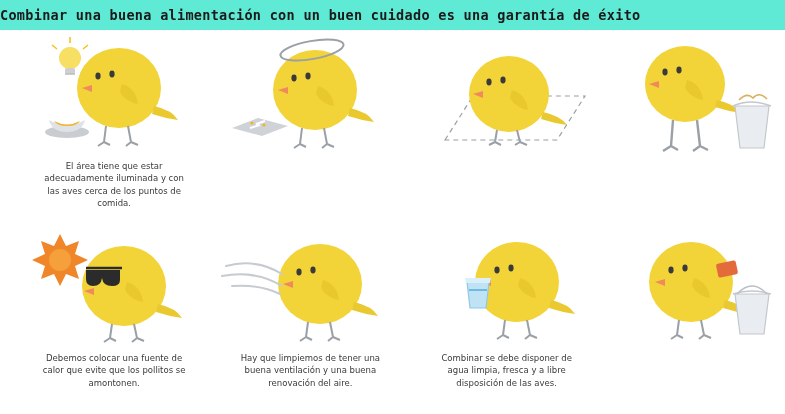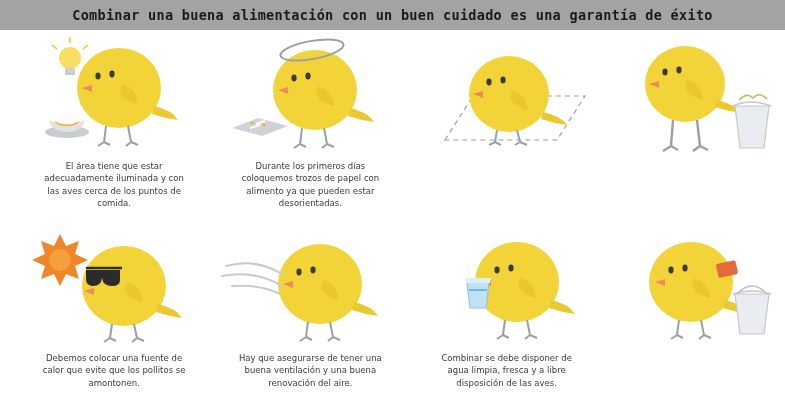--- a/index.html
+++ b/index.html
@@ -19,24 +19,23 @@
     height: 414px;
     box-sizing: border-box;
   }
   
   .header {
     position: absolute;
     top: 0;
     left: 0;
     width: 785px;
     height: 30px;
-    background: #a3a3a3;
+    background: #5eead4;
     display: flex;
     align-items: center;
-    justify-content: center;
   }
   .header-title {
     font-family: "DejaVu Sans Mono", monospace;
     font-size: 13.5px;
     font-weight: bold;
     color: #1a1a1a;
     letter-spacing: 0.3px;
     white-space: nowrap;
   }
   
@@ -143,21 +142,20 @@
           </g>
 
           <g>
             <path d="M12 92 l26 -10 l30 8 l-26 10 z" fill="#cfd3d8"></path>
             <path d="M24 86 l8 -3 M36 88 l9 -3 M30 92 l10 -3" stroke="#ffffff" stroke-width="2"></path>
             <circle cx="32" cy="87" r="1.6" fill="#f0b429"></circle>
             <circle cx="44" cy="89" r="1.6" fill="#f0b429"></circle>
           </g>
         </svg>
       </div>
-      <div class="caption">Durante los primeros días coloquemos trozos de papel con alimento ya que pueden estar desorientadas.</div>
     </div>
 
     <div class="cell">
       <div class="art">
         <svg width="180" height="120" viewBox="0 0 180 120">
 
           <g>
             <path d="M28 104 L56 60 L168 60 L140 104 Z" fill="none" stroke="#9aa0a6" stroke-width="1.2" stroke-dasharray="5 4"></path>
           </g>
           <g>
@@ -238,21 +236,21 @@
             <path d="M110 94 l3 15 M113 109 l-5 4 M113 109 l7 3" stroke="#9aa0a6" stroke-width="2" fill="none"></path>
           </g>
 
           <g fill="none" stroke="#c6cbd1" stroke-width="2" stroke-linecap="round">
             <path d="M6 38 q30 -8 56 8"></path>
             <path d="M2 48 q34 -6 60 10"></path>
             <path d="M12 58 q28 -2 48 8"></path>
           </g>
         </svg>
       </div>
-      <div class="caption">Hay que asegurarse de tener una buena ventilación y una buena renovación del aire.</div>
+      <div class="caption">Hay que limpiemos de tener una buena ventilación y una buena renovación del aire.</div>
     </div>
 
     <div class="cell">
       <div class="art">
         <svg width="180" height="120" viewBox="0 0 180 120">
           <g>
             <ellipse cx="100" cy="54" rx="42" ry="40" fill="#f2d338"></ellipse>
             <path d="M134 72 q18 4 24 14 q-14 -2 -26 -6 z" fill="#e9c92f"></path>
             <path d="M103 50 q14 4 16 20 q-12 -2 -18 -12 z" fill="#e6c52c" opacity="0.8"></path>
             <ellipse cx="80" cy="42" rx="2.6" ry="3.4" fill="#3a3a3a"></ellipse>

